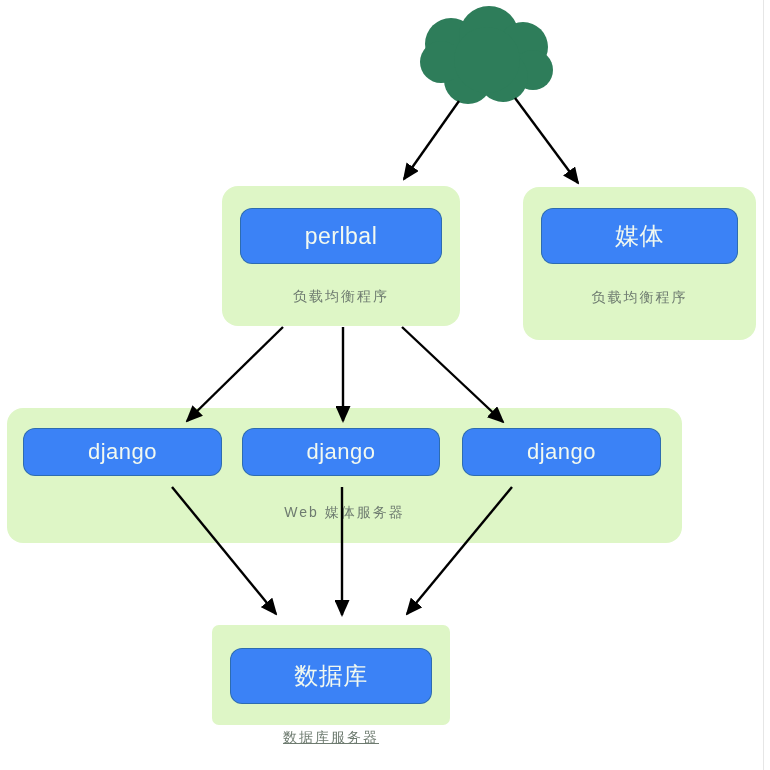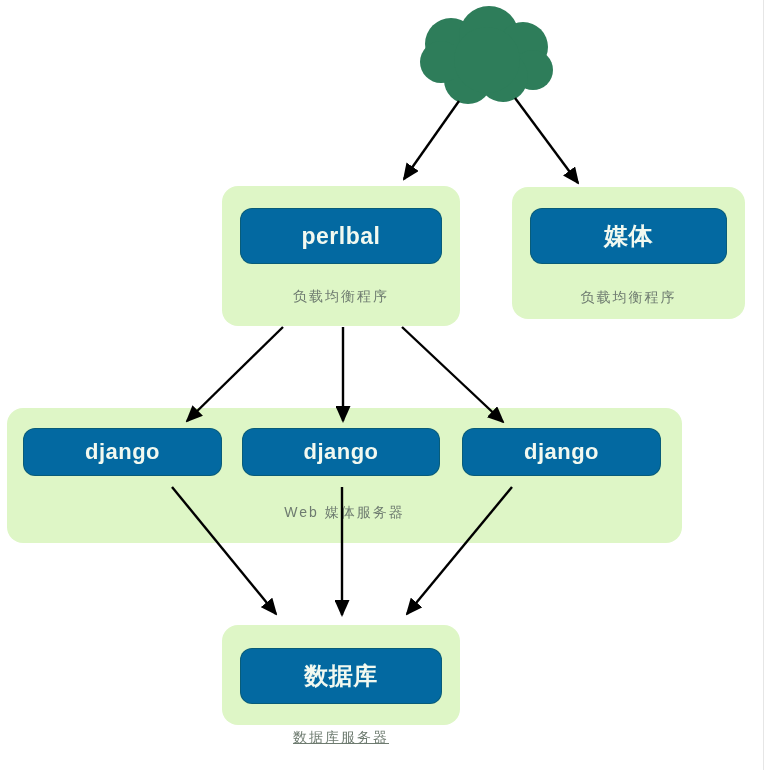--- a/index.html
+++ b/index.html
@@ -23,60 +23,59 @@
     pointer-events: none;
   }
   .group {
     position: absolute;
     background: #def6c6;
     border-radius: 16px;
     z-index: 1;
   }
   .node {
     position: absolute;
-    background: #0369a1;
+    background: #3b82f6;
     border: 1px solid rgba(20, 70, 45, 0.35);
     border-radius: 12px;
     color: #f2f9f0;
     display: flex;
     align-items: center;
     justify-content: center;
     font-size: 24px;
     letter-spacing: 0.5px;
     z-index: 2;
     box-sizing: border-box;
-    font-weight: bold;
   }
   .node.latin { font-size: 23px; }
   .caption {
     position: absolute;
     left: 0; right: 0;
     text-align: center;
     color: #6e7b70;
     font-size: 14px;
     letter-spacing: 2px;
     line-height: 28px;
   }
   
   .group-lb   { left: 222px; top: 186px; width: 238px; height: 140px; }
   .group-lb .node   { left: 18px; top: 22px; width: 202px; height: 56px; }
   .group-lb .caption { top: 96px; }
   
-  .group-media { left: 512px; top: 187px; width: 233px; height: 132px; }
+  .group-media { left: 523px; top: 187px; width: 233px; height: 153px; }
   .group-media .node { left: 18px; top: 21px; width: 197px; height: 56px; }
   .group-media .caption { top: 96px; }
   
   .group-cluster { left: 7px; top: 408px; width: 675px; height: 135px; }
   .group-cluster .node { top: 20px; height: 48px; font-size: 22px; }
   .node-django1 { left: 16px;  width: 199px; }
   .node-django2 { left: 235px; width: 198px; }
   .node-django3 { left: 455px; width: 199px; }
   .group-cluster .caption { top: 90px; }
   
-  .group-db { left: 222px; top: 625px; width: 238px; height: 100px; }
+  .group-db { left: 212px; top: 625px; width: 238px; height: 100px; border-radius: 7px; }
   .group-db .node { left: 18px; top: 23px; width: 202px; height: 56px; }
   .group-db .caption { top: 98px; text-decoration: underline; }
   
   .right-border {
     position: absolute;
     left: 763px; top: 0;
     width: 1px; height: 770px;
     background: #e6e6e6;
     z-index: 0;
   }

